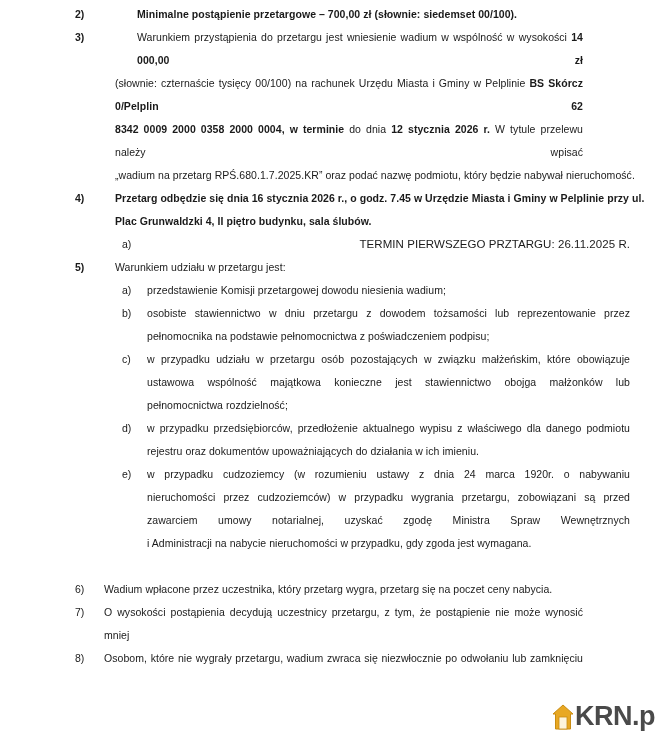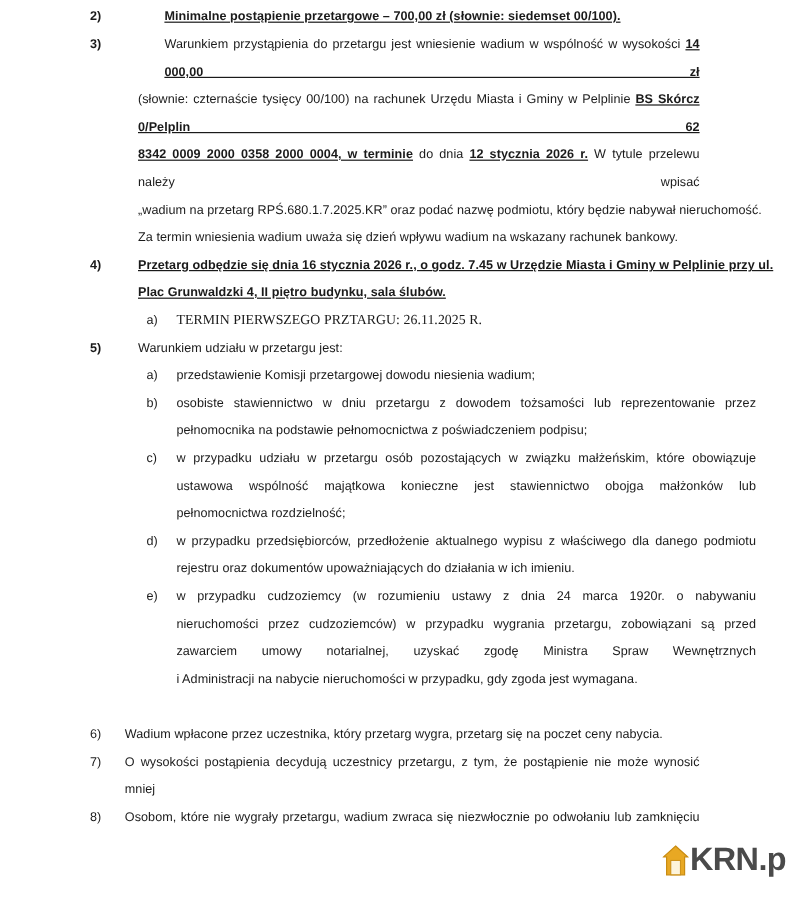--- a/index.html
+++ b/index.html
@@ -54,33 +54,34 @@
     font-size: 10.5px;
     line-height: 23px;
     white-space: nowrap;
     letter-spacing: 0.05px;
   }
   .ln.just {
     white-space: normal;
     text-align: justify;
     text-align-last: justify;
   }
-  .ln b { font-weight: bold; text-decoration: underline; }
+  .ln b { font-weight: bold; }
 
   
   .lvl1 > .marker { width: 40px; }
   .lvl1.tight > .marker { width: 29px; }
 
   
   .lvl2 { padding-left: 47px; }
   .lvl2 > .marker { width: 25px; }
 
   .serif {
-    font-family: Liberation Serif, serif;
+    font-family: Liberation Sans, sans-serif;
     font-size: 11.5px;
+    text-align: right;
   }
   .spacer-line { height: 23px; }
 
   
   .watermark {
     position: absolute;
     left: 552px;
     top: 703px;
     display: flex;
     align-items: center;
@@ -117,21 +118,20 @@
       </div>
     </div>
 
     <div class="clause lvl1">
       <span class="marker bold">3)</span>
       <div class="body-col">
         <div class="ln just" style="padding-left:22px"><span>Warunkiem przystąpienia do przetargu jest wniesienie wadium w wspólność w wysokości </span><b>14 000,00 zł</b></div>
         <div class="ln just"><span>(słownie: czternaście tysięcy 00/100) na rachunek Urzędu Miasta i Gminy w Pelplinie </span><b>BS Skórcz  0/Pelplin 62</b></div>
         <div class="ln just"><b>8342 0009 2000 0358 2000 0004, w terminie</b><span> do dnia  </span><b>12 stycznia 2026 r.</b><span> W tytule przelewu należy wpisać</span></div>
         <div class="ln">„wadium na przetarg RPŚ.680.1.7.2025.KR” oraz podać nazwę podmiotu, który będzie nabywał nieruchomość.</div>
-        <div class="ln">Za termin wniesienia wadium uważa się dzień wpływu wadium na wskazany rachunek bankowy.</div>
       </div>
     </div>
 
     <div class="clause lvl1">
       <span class="marker bold">4)</span>
       <div class="body-col">
         <div class="ln"><b>Przetarg odbędzie się dnia 16 stycznia 2026 r., o godz. 7.45 w Urzędzie Miasta i Gminy w Pelplinie przy ul.</b></div>
         <div class="ln"><b>Plac Grunwaldzki 4, II piętro budynku, sala ślubów.</b></div>
       </div>
     </div>

